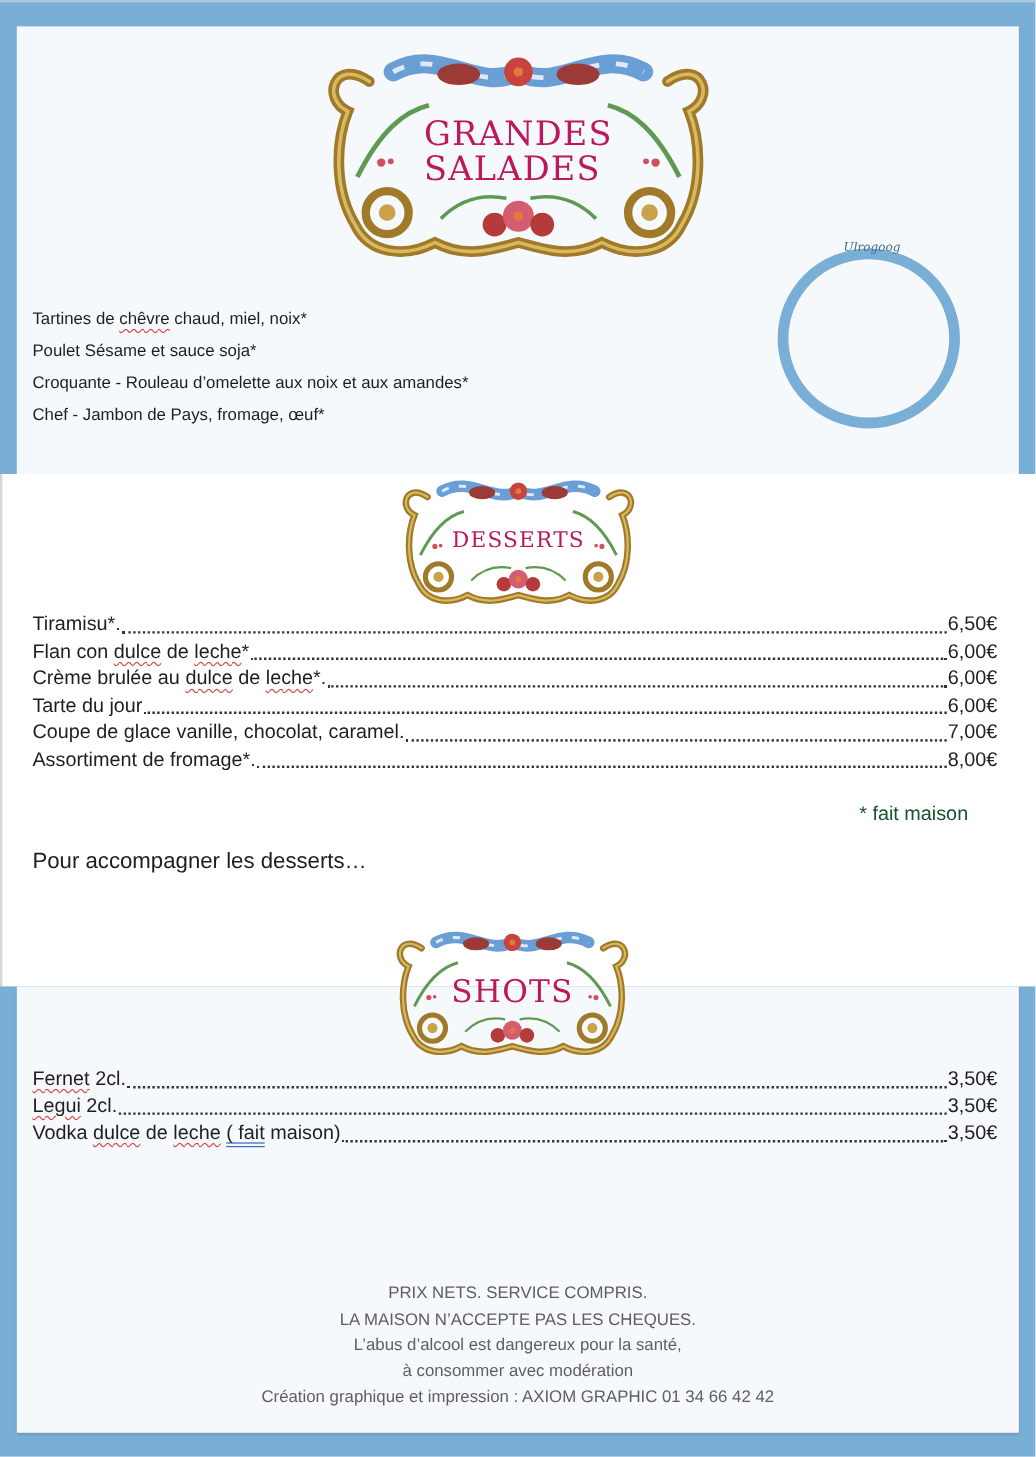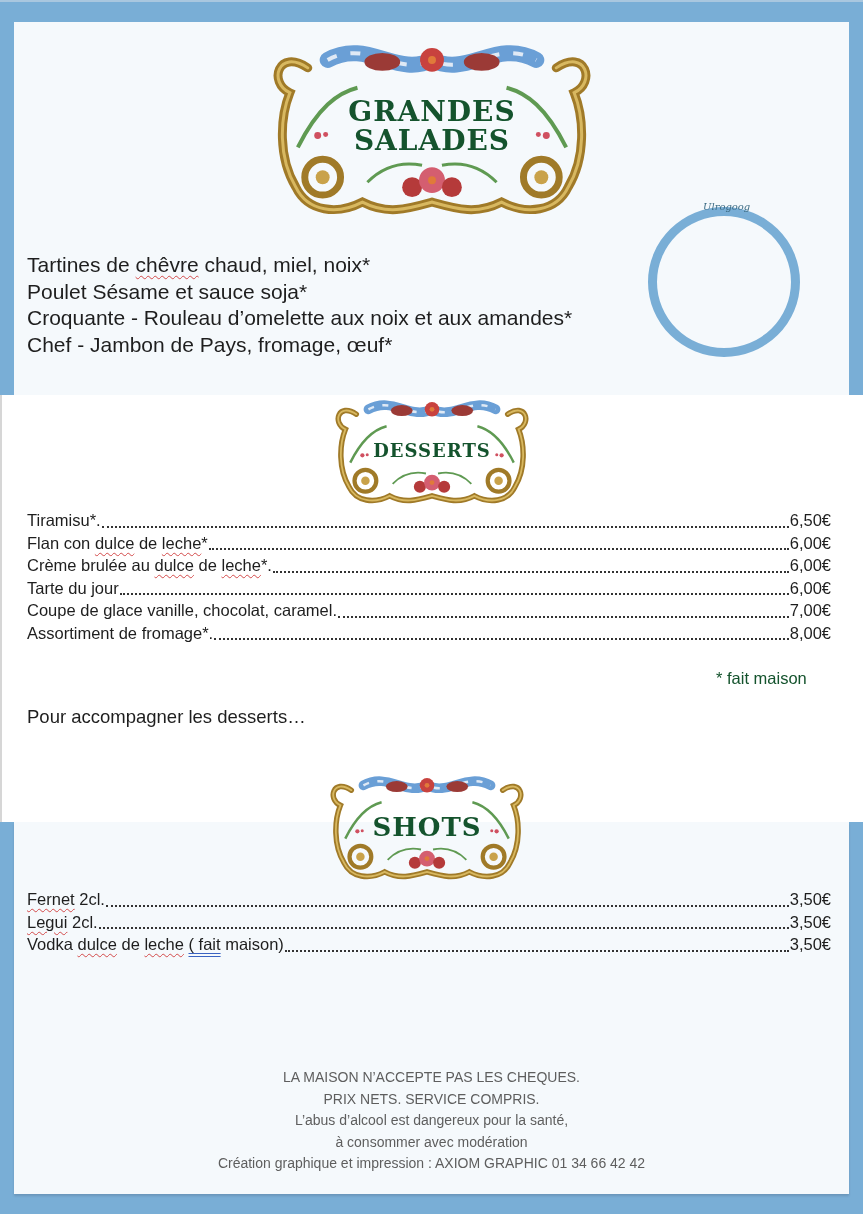--- a/index.html
+++ b/index.html
@@ -36,26 +36,25 @@
 
     
     .banner {
       position: absolute;
       display: flex; align-items: center; justify-content: center;
     }
     .banner svg { position: absolute; left: 0; top: 0; width: 100%; height: 100%; }
     .banner .title {
       position: relative;
       font-family: "DejaVu Serif", "Liberation Serif", serif;
-      color: #14532d;
-      text-align: center;
+      color: #be185d;
+      text-align: left;
       letter-spacing: 1px;
       line-height: 1.05;
       z-index: 2;
-      font-weight: bold;
     }
 
     .banner-salades { left: 268px; top: 38px; width: 328px; height: 184px; }
     .banner-salades .title { font-size: 28px; margin-top: -8px; }
     .banner-desserts { left: 327px; top: 396px; width: 210px; height: 112px; }
     .banner-desserts .title { font-size: 18px; margin-top: -2px; }
     .banner-shots { left: 322px; top: 772px; width: 210px; height: 112px; }
     .banner-shots .title { font-size: 26px; margin-top: 0px; }
 
     .stamp {
@@ -64,21 +63,21 @@
     }
     .stamp-sig {
       position: absolute; left: 703px; top: 201px;
       font-family: "DejaVu Serif", "Liberation Serif", serif;
       font-style: italic; font-size: 10px; color: #3f6e86; text-align: center;
     }
 
     .salad-list {
       position: absolute; left: 27px; top: 252px;
       font-family: "Liberation Sans", sans-serif;
-      font-size: 21px; line-height: 26.5px; color: #1e1e1e;
+      font-size: 14px; line-height: 26.5px; color: #1e1e1e;
     }
     .squig {
       text-decoration: underline wavy #d34a4a;
       text-decoration-thickness: 1px;
       text-underline-offset: 3px;
     }
     .blue-u {
       text-decoration: underline double #3a63c2;
       text-underline-offset: 3px;
     }
@@ -249,18 +248,18 @@
     <span class="price">3,50€</span>
   </div>
   <div class="price-row">
     <span class="name"><span>Vodka </span><span class="squig">dulce</span><span> de </span><span class="squig">leche</span><span> </span><span class="blue-u">( fait</span><span> maison) </span></span>
     <span class="dots"></span>
     <span class="price">3,50€</span>
   </div>
 </div>
 
 <div class="legal">
+  <div>PRIX NETS. SERVICE COMPRIS.</div>
   <div>LA MAISON N’ACCEPTE PAS LES CHEQUES.</div>
-  <div>PRIX NETS. SERVICE COMPRIS.</div>
   <div>L’abus d’alcool est dangereux pour la santé,</div>
   <div>à consommer avec modération</div>
   <div>Création graphique et impression : AXIOM GRAPHIC 01 34 66 42 42</div>
 </div>
 
 </body></html>

